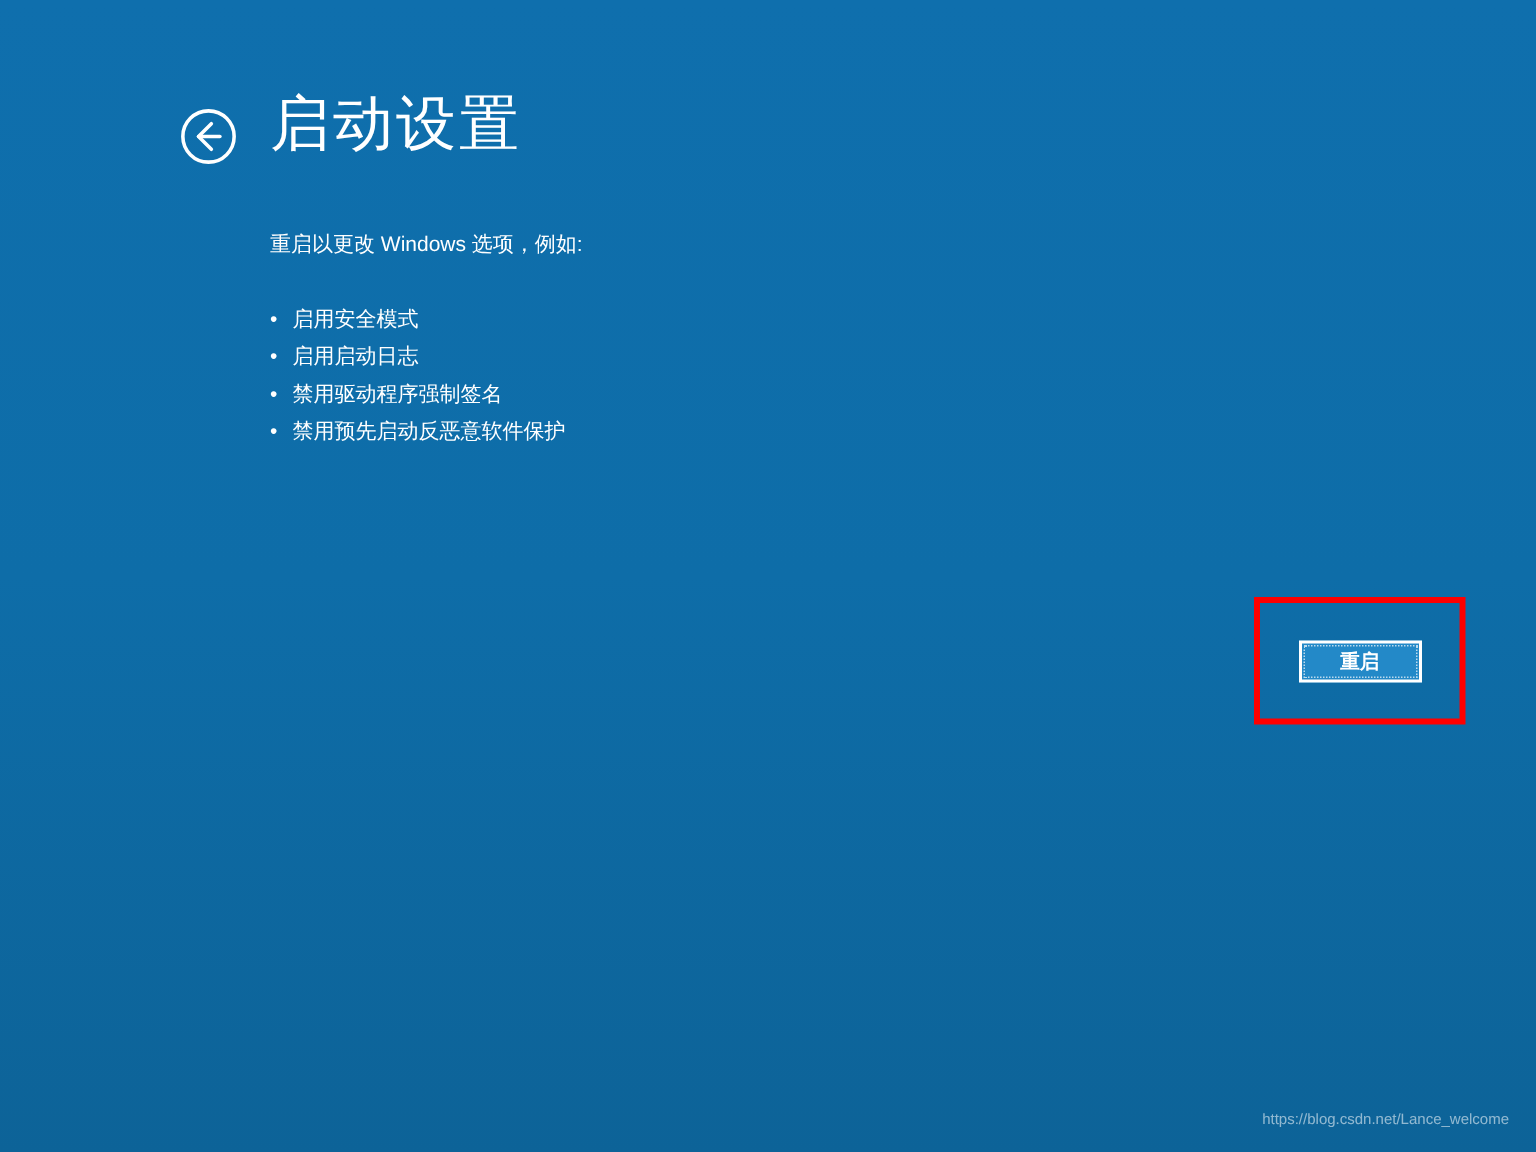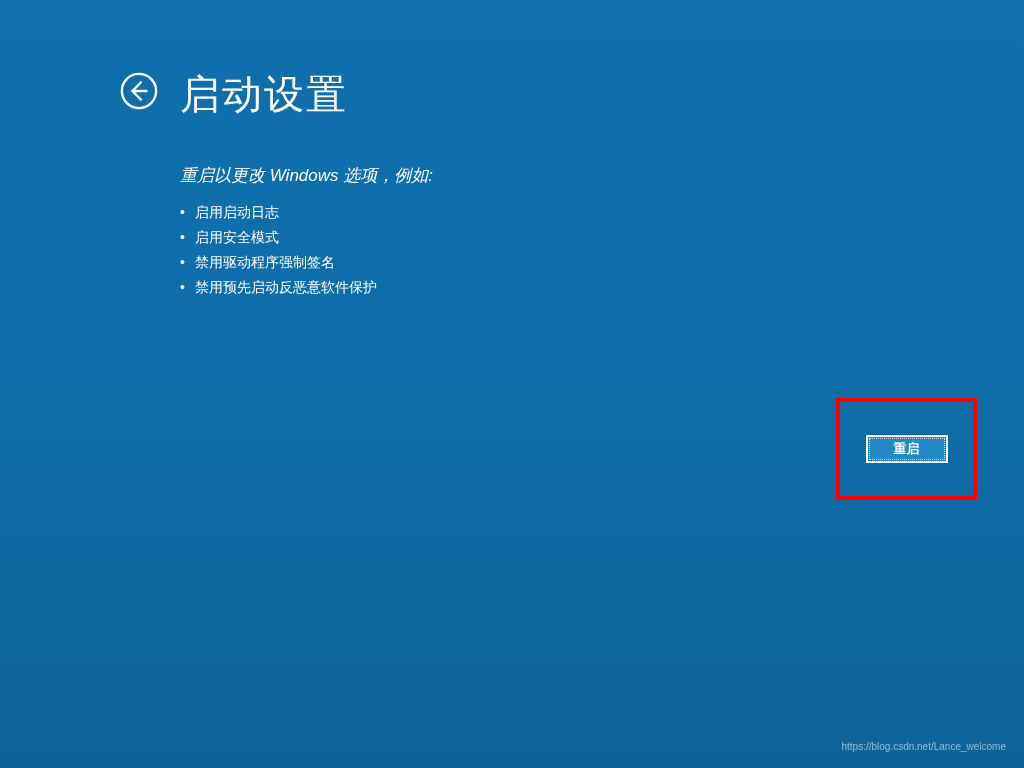--- a/index.html
+++ b/index.html
@@ -29,29 +29,27 @@
       width: 100%;
       height: 100%;
     }
     .page-title {
       position: absolute;
       left: 180px;
       top: 55px;
       font-size: 40px;
       font-weight: 300;
       letter-spacing: 2px;
-      margin-top: 12px;
     }
     .subtitle {
       position: absolute;
       left: 180px;
-      top: 164px;
-      font-size: 17px;
+      top: 154px;
+      font-size: 14px;
       font-weight: 300;
-      font-style: italic;
     }
     .options-list {
       position: absolute;
       left: 195px;
       top: 200px;
       list-style: none;
     }
     .options-list li {
       font-size: 14px;
       font-weight: 300;
@@ -64,21 +62,21 @@
       position: absolute;
       left: -15px;
       top: 0;
       font-size: 14px;
     }
     .restart-highlight {
       position: absolute;
       left: 836px;
       top: 398px;
       width: 141px;
-      height: 102px;
+      height: 85px;
       border: 4px solid #FF0000;
       display: flex;
       align-items: center;
       justify-content: center;
     }
     .restart-button {
       width: 82px;
       height: 28px;
       background-color: #2389C8;
       border: 2px solid #FFFFFF;
@@ -113,22 +111,22 @@
       <line x1="13" y1="20" x2="28" y2="20" stroke="#FFFFFF" stroke-width="2.5" stroke-linecap="round"></line>
     </svg>
   </span>
 </div>
 
 <h1 class="page-title">启动设置</h1>
 
 <div class="subtitle">重启以更改 Windows 选项，例如:</div>
 
 <ul class="options-list">
+  <li>启用安全模式</li>
   <li>启用启动日志</li>
-  <li>启用安全模式</li>
   <li>禁用驱动程序强制签名</li>
   <li>禁用预先启动反恶意软件保护</li>
 </ul>
 
 <div class="restart-highlight">
   <button class="restart-button">重启</button>
 </div>
 
 <div class="watermark">https://blog.csdn.net/Lance_welcome</div>
 

